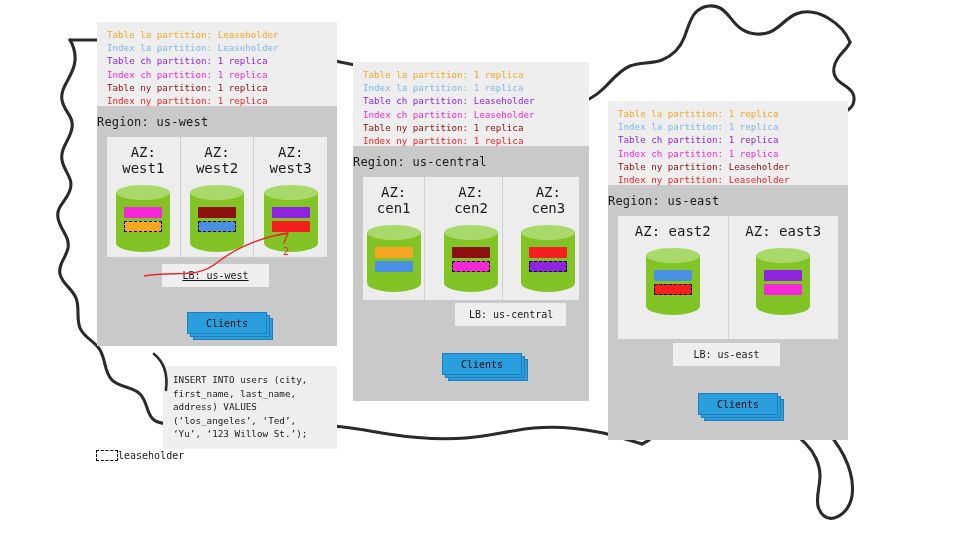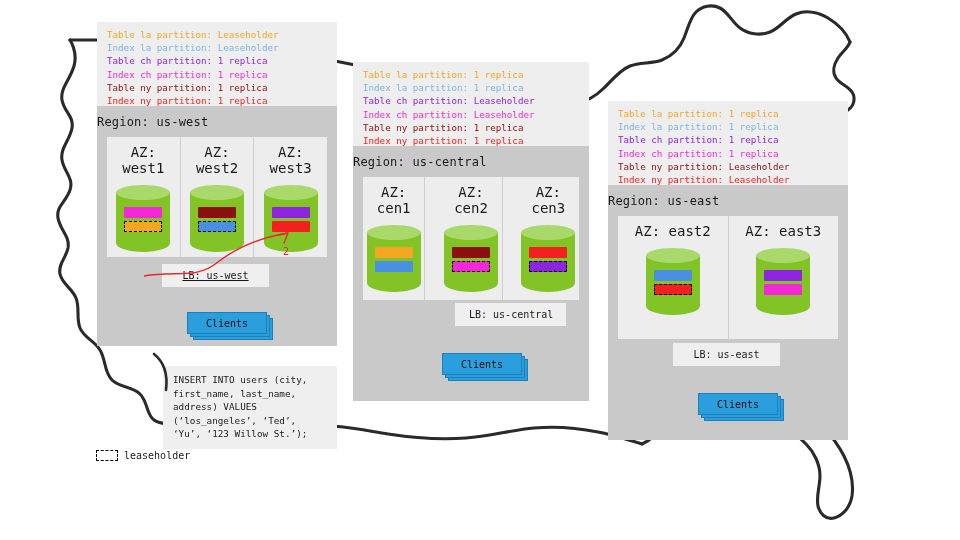--- a/index.html
+++ b/index.html
@@ -102,21 +102,21 @@
     background:#efefef;
     font-size:9.3px;
     line-height:13.6px;
     color:#1a1a1a;
     padding:7px 10px 8px 10px;
     box-sizing:border-box;
     white-space:pre;
   }
 
   
-  .key{position:absolute;display:flex;align-items:center;gap:6px;}
+  .key{position:absolute;display:flex;align-items:center;}
   .key .swatch{
     width:22px;height:11px;border:1.6px dashed #000;box-sizing:border-box;background:transparent;
   }
   .key .key-label{font-size:10px;color:#1a1a1a;}
 
   
   .arrow-num{
     position:absolute;font-size:10px;color:#e8272c;
   }
 </style>

